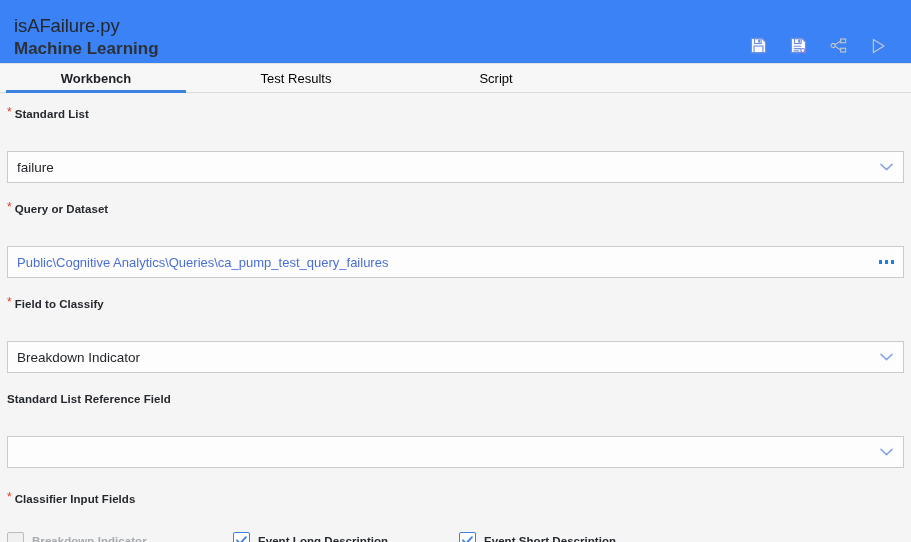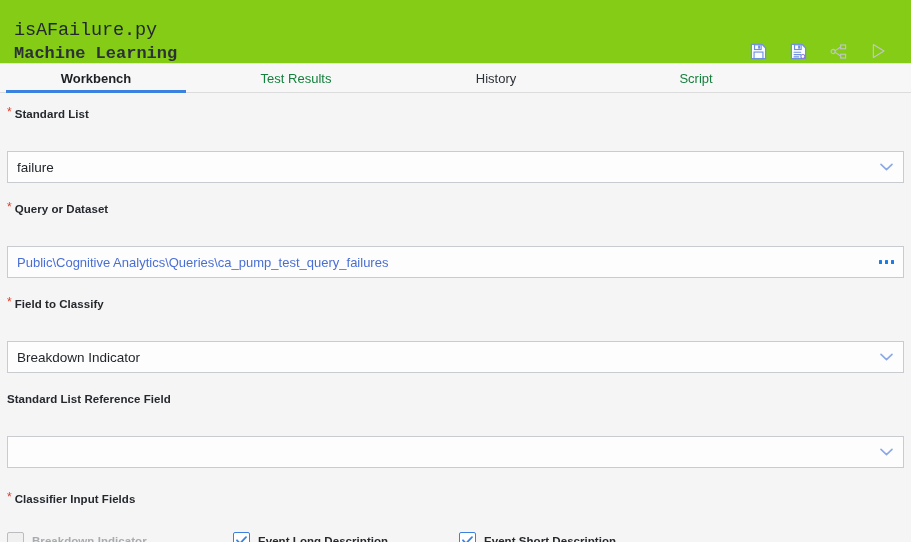--- a/index.html
+++ b/index.html
@@ -22,26 +22,25 @@
     height: 542px;
     position: relative;
     background: #f5f5f5;
     display: flex;
     flex-direction: column;
   }
 
   
   .header {
     height: 63px;
-    background: #84cc16;
-    display: flex;
-    align-items: flex-end;
+    background: #3b82f6;
+    display: flex;
+    align-items: center;
     padding: 6px 14px 0 14px;
     position: relative;
-    font-family: Liberation Mono, monospace;
   }
 
   .header-titles {
     display: flex;
     flex-direction: column;
     justify-content: center;
     padding-top: 2px;
   }
 
   .page-title {
@@ -119,21 +118,21 @@
   }
   .tab.active::after {
     content: "";
     position: absolute;
     left: 0; right: 0; bottom: 0;
     height: 3px;
     background: #3b82e0;
     z-index: 2;
   }
   .tab.disabled {
-    color: #15803d;
+    color: #000000;
     cursor: default;
   }
 
   
   .body {
     flex: 1;
     background: #f5f5f5;
     padding: 14px 7px 0 7px;
     overflow: hidden;
   }
@@ -303,23 +302,20 @@
     </div>
   </div>
 
   <div class="tabbar">
     <div class="tab first active">
       <span>Workbench</span>
     </div>
     <div class="tab disabled">
       <span>Test Results</span>
     </div>
-    <div class="tab">
-      <span>History</span>
-    </div>
     <div class="tab disabled">
       <span>Script</span>
     </div>
   </div>
 
   <div class="body">
 
     <div class="field">
       <div class="field-label">
         <span class="req-star">*</span>

